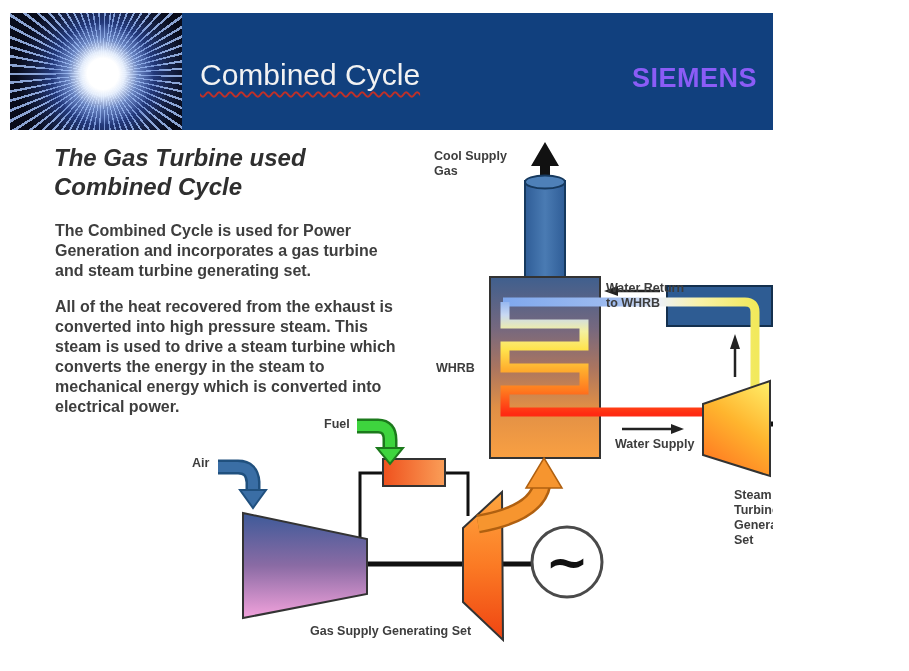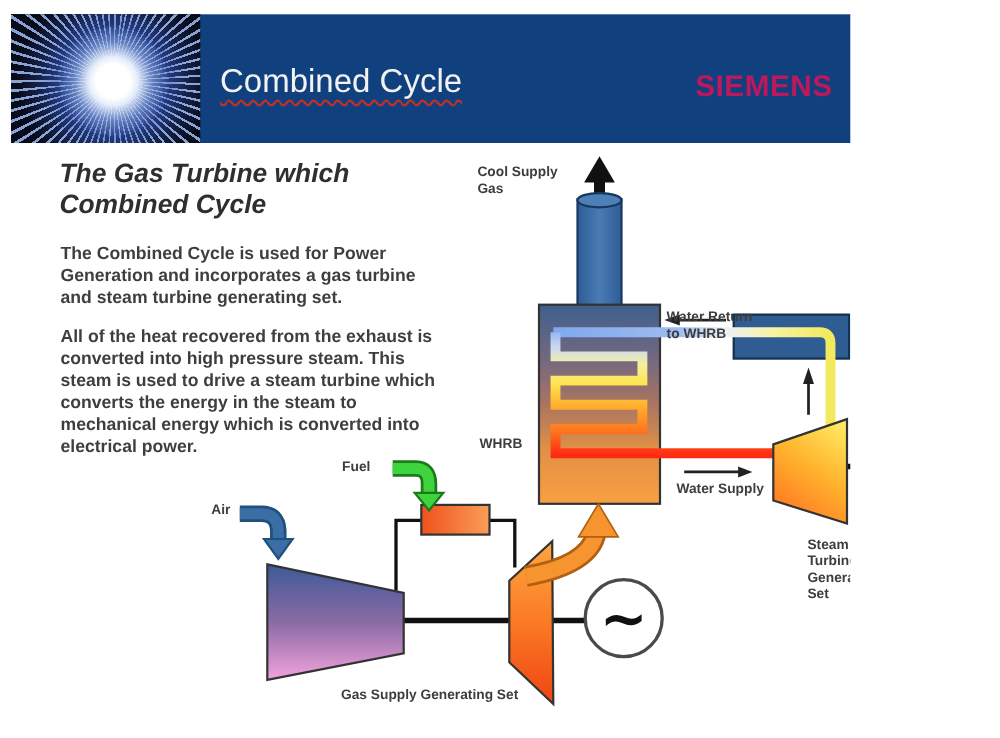--- a/index.html
+++ b/index.html
@@ -16,21 +16,21 @@
       repeating-conic-gradient(from 10deg at 54% 52%, rgba(170,200,255,.8) 0 1.6deg, rgba(0,0,0,0) 1.6deg 5.4deg),
       radial-gradient(circle at 54% 52%, rgba(60,95,200,.6) 0 40%, rgba(8,11,26,1) 78%),
       #05070e;
   }
   .slide-title{
     position:absolute;left:200px;top:58px;color:#F2F2F2;font-size:30px;font-weight:400;
     text-decoration:underline wavy #C03028;text-decoration-thickness:2px;
     text-underline-offset:6px;text-decoration-skip-ink:none;
   }
   .brand{
-    position:absolute;right:16px;top:63px;color:#be185d;font-size:27px;font-weight:700;
+    position:absolute;right:16px;top:63px;color:#8b5cf6;font-size:27px;font-weight:700;
     letter-spacing:0.5px;
     margin-left:16px;
   }
   
   .heading{
     position:absolute;left:54px;top:143px;width:360px;
     font-size:24px;line-height:29px;font-style:italic;font-weight:700;color:#2F2F2F;
     white-space:pre-line;
   }
   .para{
@@ -42,38 +42,38 @@
   
   .diagram-svg{position:absolute;left:0;top:0;width:909px;height:671px;z-index:1;}
   .lbl{
     position:absolute;z-index:2;font-size:12.5px;line-height:15px;font-weight:700;
     color:#3D3D3D;white-space:pre-line;
   }
   .lbl-cool-exhaust{left:434px;top:149px;}
   .lbl-water-return{left:606px;top:252px;margin-top:29px;}
   .lbl-condenser{left:786px;top:285px;}
   .lbl-steam-exhaust{left:777px;top:333px;}
-  .lbl-whrb{left:436px;top:361px;margin-top:35px;}
+  .lbl-whrb{left:436px;top:361px;}
   .lbl-steam-supply{left:615px;top:437px;}
   .lbl-steam-turbine-set{left:734px;top:488px;}
-  .lbl-fuel{left:311px;top:417px;}
+  .lbl-fuel{left:324px;top:417px;}
   .lbl-air{left:192px;top:456px;}
   .lbl-gas-turbine-set{left:310px;top:624px;}
 </style>
 </head>
 <body>
 
 <div class="slide">
 
   <div class="header-bar"></div>
   <div class="starburst"></div>
   <div class="slide-title">Combined Cycle</div>
   <div class="brand">SIEMENS</div>
 
-  <div class="heading">The Gas Turbine which
+  <div class="heading">The Gas Turbine used
 Combined Cycle</div>
   <div class="para para1">The Combined Cycle is used for Power
 Generation and incorporates a gas turbine
 and steam turbine generating set.</div>
   <div class="para para2">All of the heat recovered from the exhaust is
 converted into high pressure steam. This
 steam is used to drive a steam turbine which
 converts the energy in the steam to
 mechanical energy which is converted into
 electrical power.</div>

